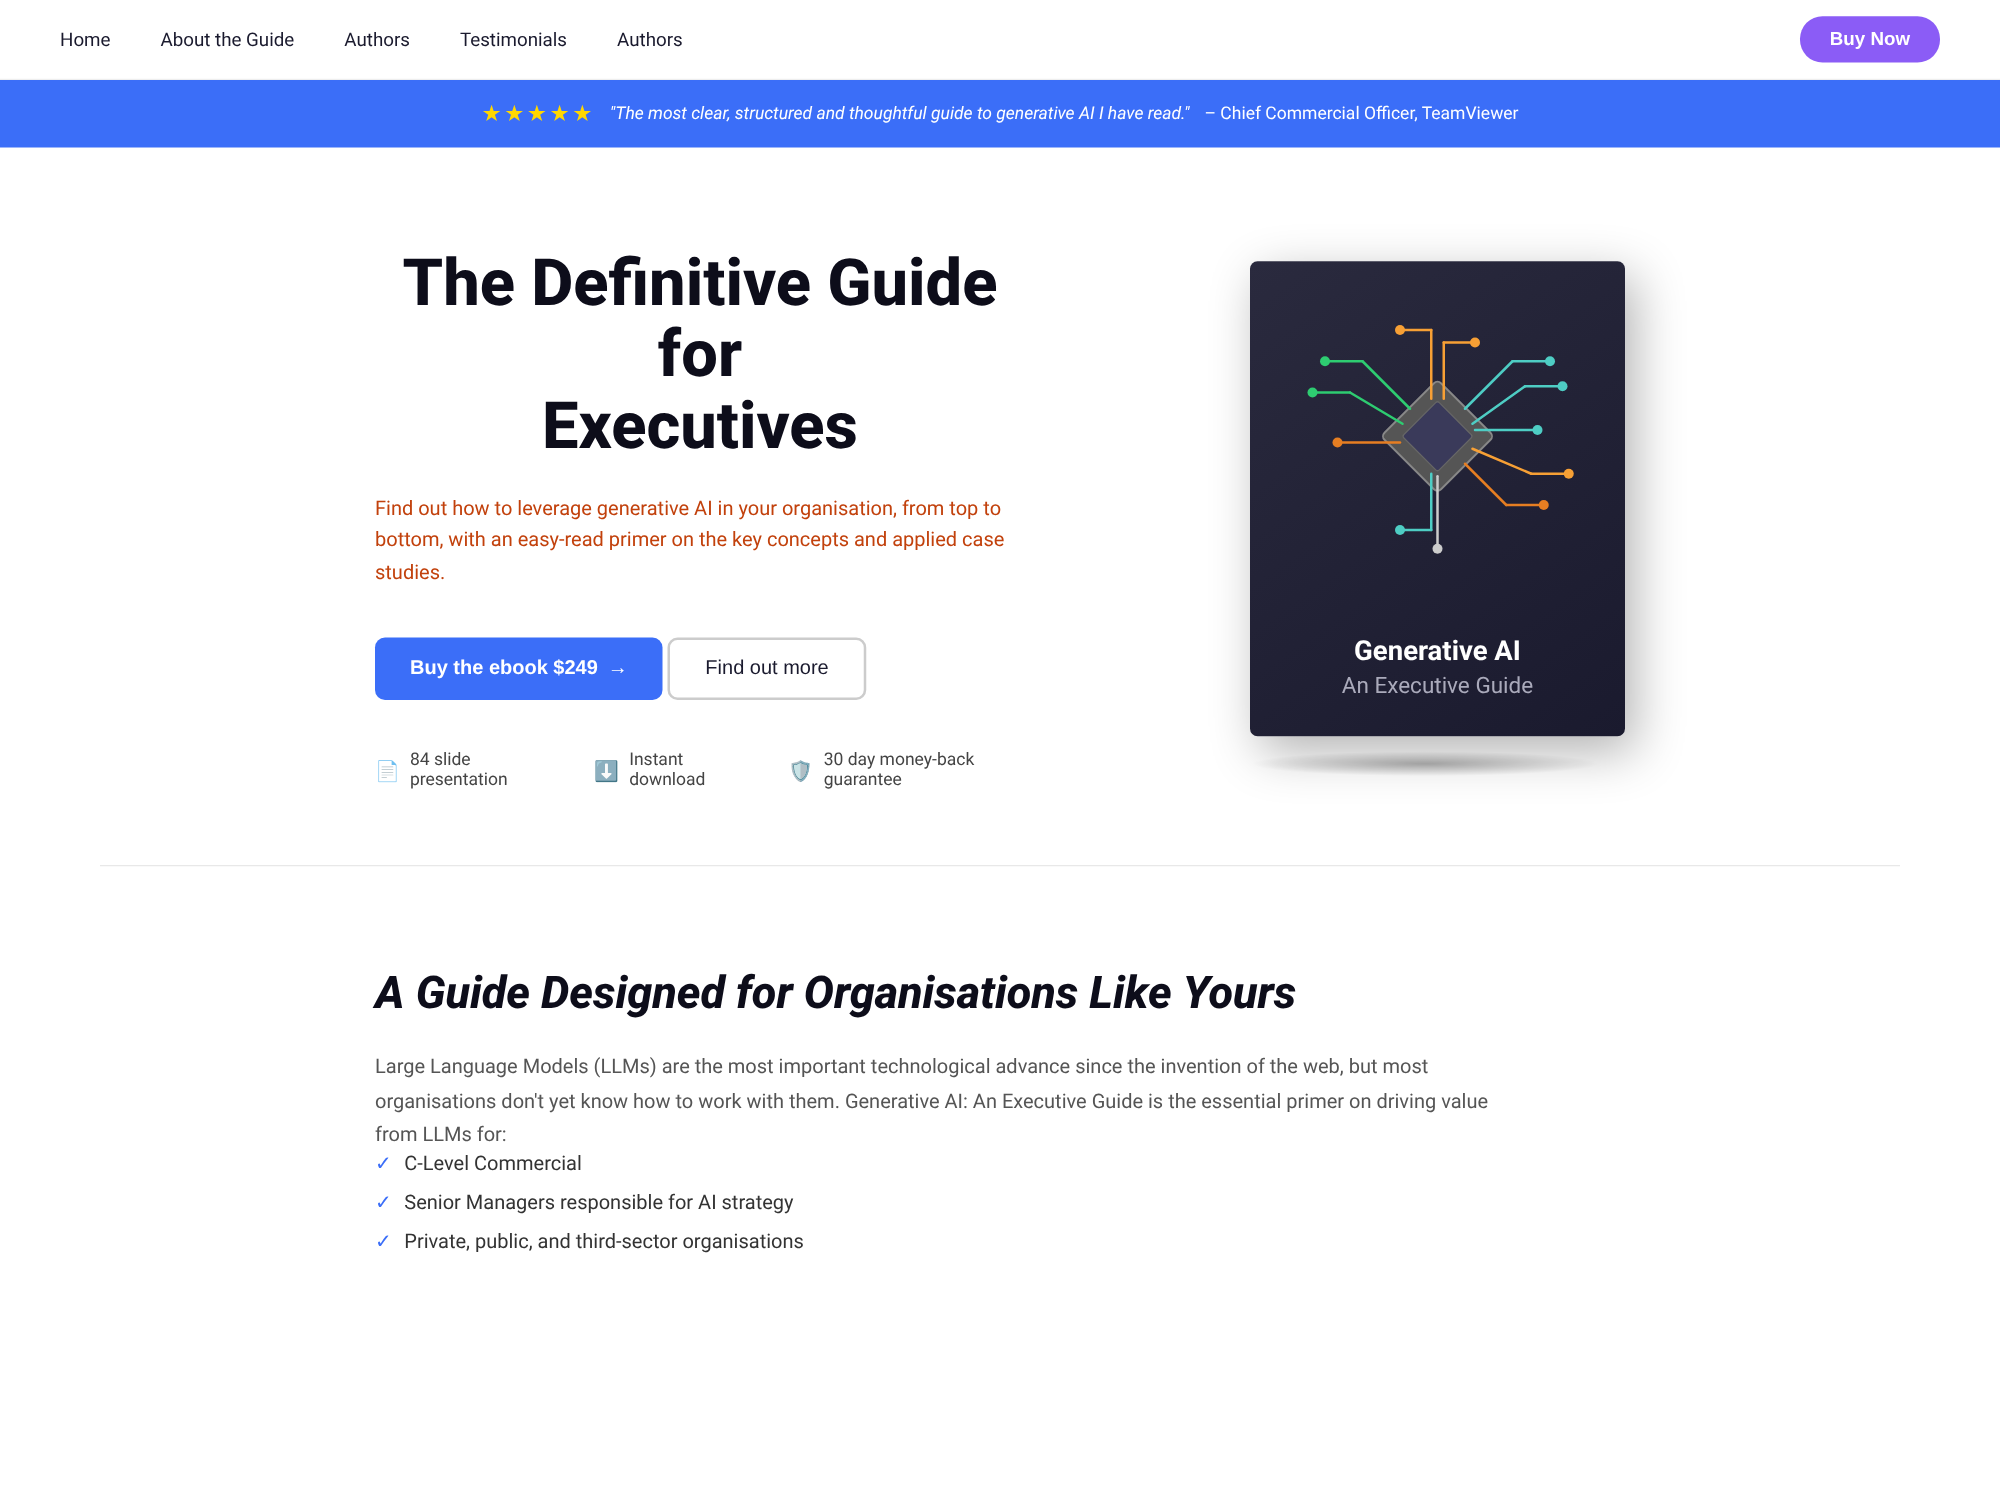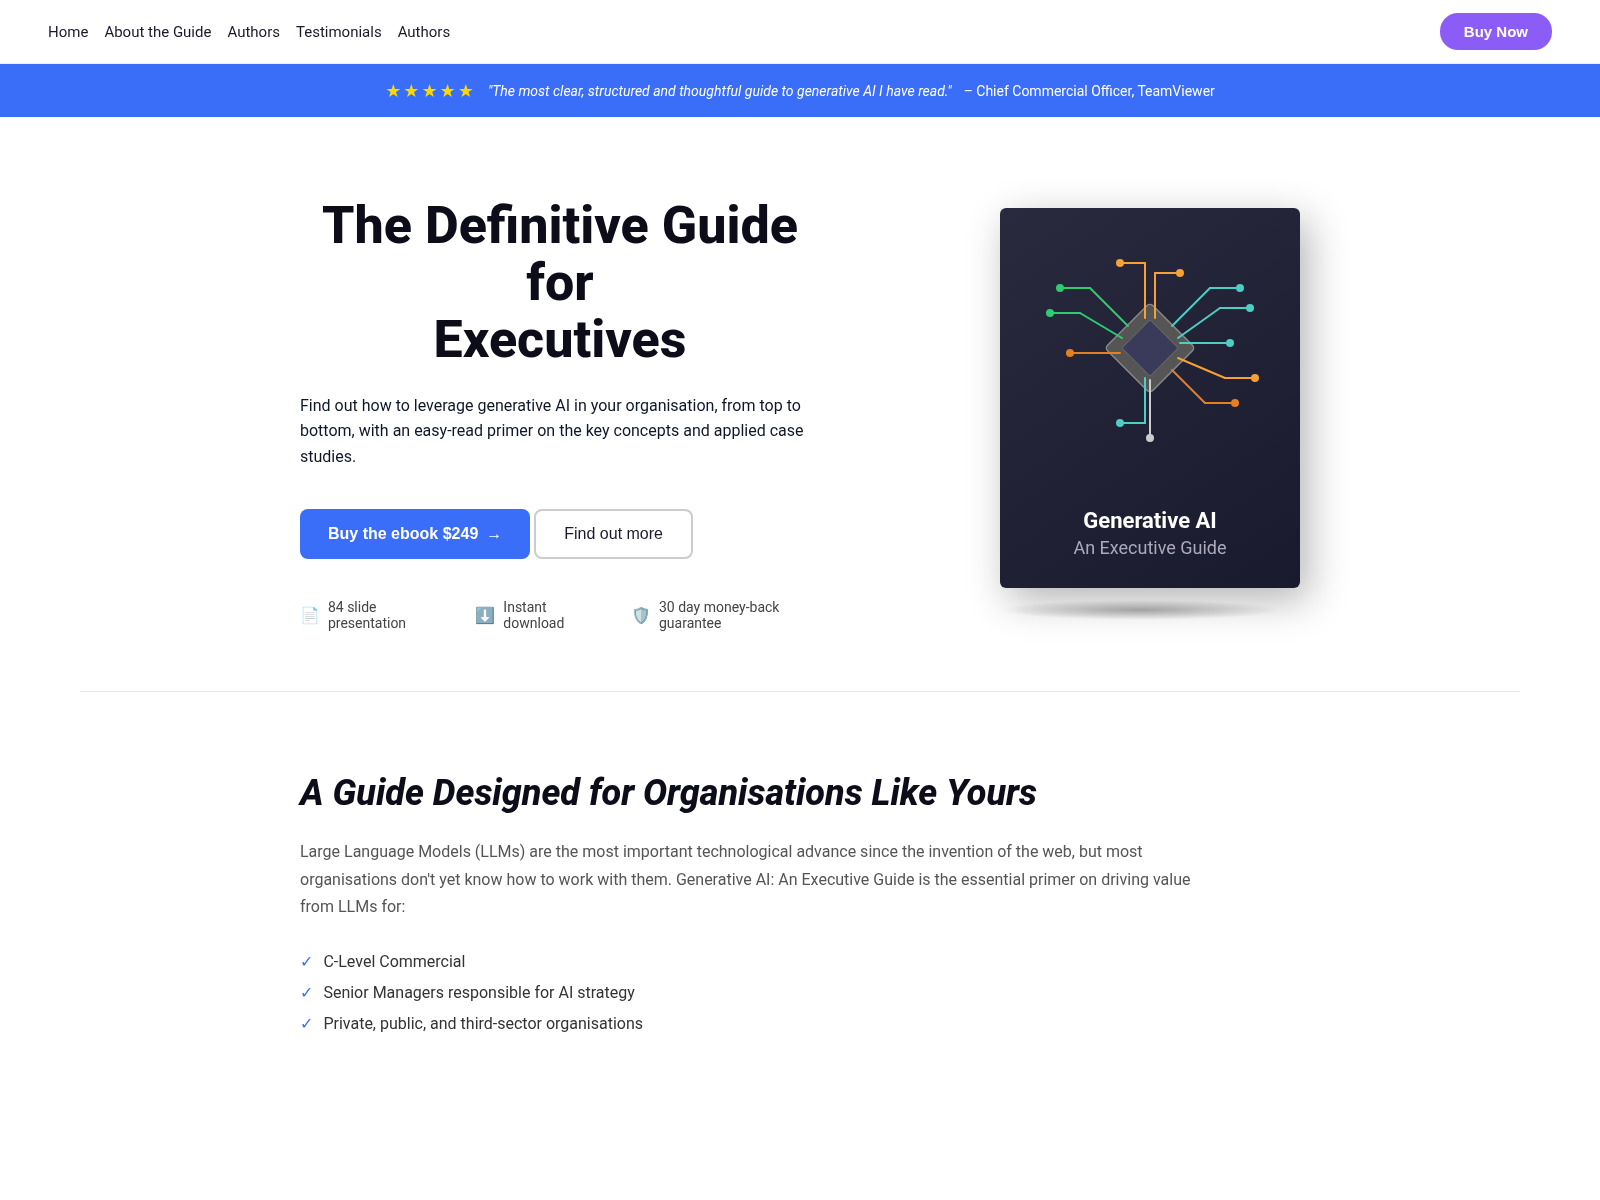--- a/index.html
+++ b/index.html
@@ -4,21 +4,21 @@
   <style>
     * { margin: 0; padding: 0; box-sizing: border-box; }
     body { font-family: -apple-system, BlinkMacSystemFont, 'Segoe UI', Roboto, sans-serif; background: #fff; color: #1a1a2e; }
 
     
     nav {
       display: flex; align-items: center; justify-content: space-between;
       padding: 0 48px; height: 64px; background: #fff;
       border-bottom: 1px solid #eee;
     }
-    .nav-links { display: flex; gap: 16px; }
+    .nav-links { display: flex; gap: 40px; }
     .nav-links a {
       text-decoration: none; color: #1a1a2e; font-size: 15px;
       font-weight: 400;
     }
     .btn-buy-nav {
       background: #8b5cf6; color: #fff; border: none;
       padding: 10px 24px; border-radius: 18px; font-size: 15px;
       font-weight: 600; cursor: pointer;
     }
 
@@ -35,21 +35,21 @@
     .hero {
       display: flex; align-items: center; justify-content: space-between;
       padding: 80px 100px 60px 100px; max-width: 1200px; margin: 0 auto;
     }
     .hero-left { max-width: 520px; }
     .hero-title {
       font-size: 52px; font-weight: 800; line-height: 1.1;
       color: #0d0d1a; margin-bottom: 24px; text-align: center;
     }
     .hero-desc {
-      font-size: 16px; color: #0f172a; line-height: 1.6; margin-bottom: 40px;
+      font-size: 16px; color: #c2410c; line-height: 1.6; margin-bottom: 40px;
     }
     .hero-buttons { display: flex; gap: 4px; margin-bottom: 40px; }
     .btn-primary {
       background: #3b6ef8; color: #fff; border: none;
       padding: 14px 28px; border-radius: 8px; font-size: 16px;
       font-weight: 600; cursor: pointer; display: flex; align-items: center; gap: 8px;
     }
     .btn-secondary {
       background: #fff; color: #1a1a2e; border: 2px solid #ccc;
       padding: 14px 28px; border-radius: 8px; font-size: 16px;
@@ -95,21 +95,21 @@
     .divider { border: none; border-top: 1px solid #e8e8e8; margin: 0 80px; }
 
     
     .section2 {
       padding: 80px 100px; max-width: 1200px; margin: 0 auto;
     }
     .section2-title {
       font-size: 36px; font-weight: 800; color: #0d0d1a; margin-bottom: 24px; font-style: italic;
     }
     .section2-desc {
-      font-size: 16px; color: #555; line-height: 1.7; max-width: 900px; margin-bottom: 32px;
+      font-size: 16px; color: #555; line-height: 1.7; max-width: 900px; 
     }
     .checklist { list-style: none; }
     .checklist li {
       display: flex; align-items: center; gap: 10px;
       font-size: 16px; color: #333; margin-bottom: 12px;
     }
     .check-icon { color: #3b6ef8; font-size: 16px; }
 
     
     .arrow-right::after { content: ' →'; }

